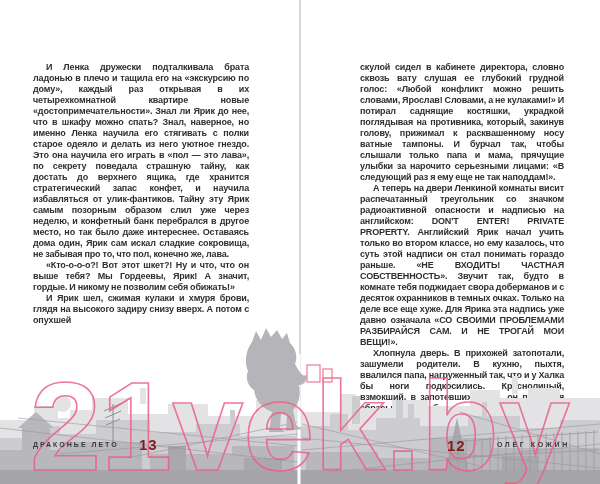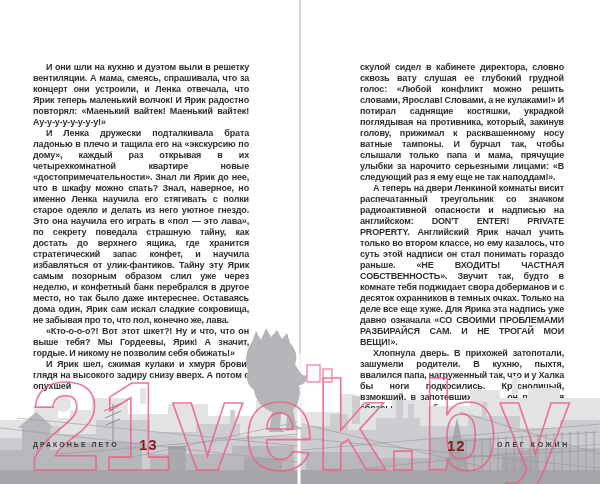--- a/index.html
+++ b/index.html
@@ -36,21 +36,20 @@
   }
   #page-num-left{left:139px;top:436px;}
   #page-num-right{left:447px;top:437px;}
 </style>
 </head>
 <body>
 
 <div class="spine"></div>
 
 <div id="left-text" class="page-text">
-    <p class="para indent">И они шли на кухню и дуэтом выли в решетку вентиляции. А мама, смеясь, спрашивала, что за концерт они устроили, и Ленка отвечала, что Ярик теперь маленький волчок! И Ярик радостно повторял: «Маенький вайтек! Маенький вайтек! Ау-у-у-у-у-у-у-у!»</p>
     <p class="para indent">И Ленка дружески подталкивала брата ладонью в плечо и тащила его на «экскурсию по дому», каждый раз открывая в их четырехкомнатной квартире новые «достопримечательности». Знал ли Ярик до нее, что в шкафу можно спать? Знал, наверное, но именно Ленка научила его стягивать с полки старое одеяло и делать из него уютное гнездо. Это она научила его играть в «пол — это лава», по секрету поведала страшную тайну, как достать до верхнего ящика, где хранится стратегический запас конфет, и научила избавляться от улик-фантиков. Тайну эту Ярик самым позорным образом слил уже через неделю, и конфетный банк перебрался в другое место, но так было даже интереснее. Оставаясь дома один, Ярик сам искал сладкие сокровища, не забывая про то, что пол, конечно же, лава.</p>
     <p class="para indent">«Кто-о-о-о?! Вот этот шкет?! Ну и что, что он выше тебя? Мы Гордеевы, Ярик! А значит, гордые. И никому не позволим себя обижать!»</p>
     <p class="para indent">И Ярик шел, сжимая кулаки и хмуря брови, глядя на высокого задиру снизу вверх. А потом с опухшей</p>
   </div>
 
 <div id="right-text" class="page-text">
     <p class="para">скулой сидел в кабинете директора, словно сквозь вату слушая ее глубокий грудной голос: «Любой конфликт можно решить словами, Ярослав! Словами, а не кулаками!» И потирал саднящие костяшки, украдкой поглядывая на противника, который, закинув голову, прижимал к расквашенному носу ватные тампоны. И бурчал так, чтобы слышали только папа и мама, прячущие улыбки за нарочито серьезными лицами: «В следующий раз я ему еще не так наподдам!».</p>
     <p class="para indent">А теперь на двери Ленкиной комнаты висит распечатанный треугольник со значком радиоактивной опасности и надписью на английском: DON'T ENTER! PRIVATE PROPERTY. Английский Ярик начал учить только во втором классе, но ему казалось, что суть этой надписи он стал понимать гораздо раньше. «НЕ ВХОДИТЬ! ЧАСТНАЯ СОБСТВЕННОСТЬ». Звучит так, будто в комнате тебя поджидает свора доберманов и с десяток охранников в темных очках. Только на деле все еще хуже. Для Ярика эта надпись уже давно означала «СО СВОИМИ ПРОБЛЕМАМИ РАЗБИРАЙСЯ САМ. И НЕ ТРОГАЙ МОИ ВЕЩИ!».</p>
     <p class="para indent">Хлопнула дверь. В прихожей затопотали, зашумели родители. В кухню, пыхтя, ввалился папа, нагруженный так, что и у Халка бы ноги подкосились. Краснолицый, взмокший, в запотевших очках, он принялся сбрасывать с себя рюкзаки, корзины и сумки, а вошедшая следом мама начала ловко раскидывать вещи по шкафам. Вроде все как обычно, да только Ярик видел: не все.</p>
   </div>

